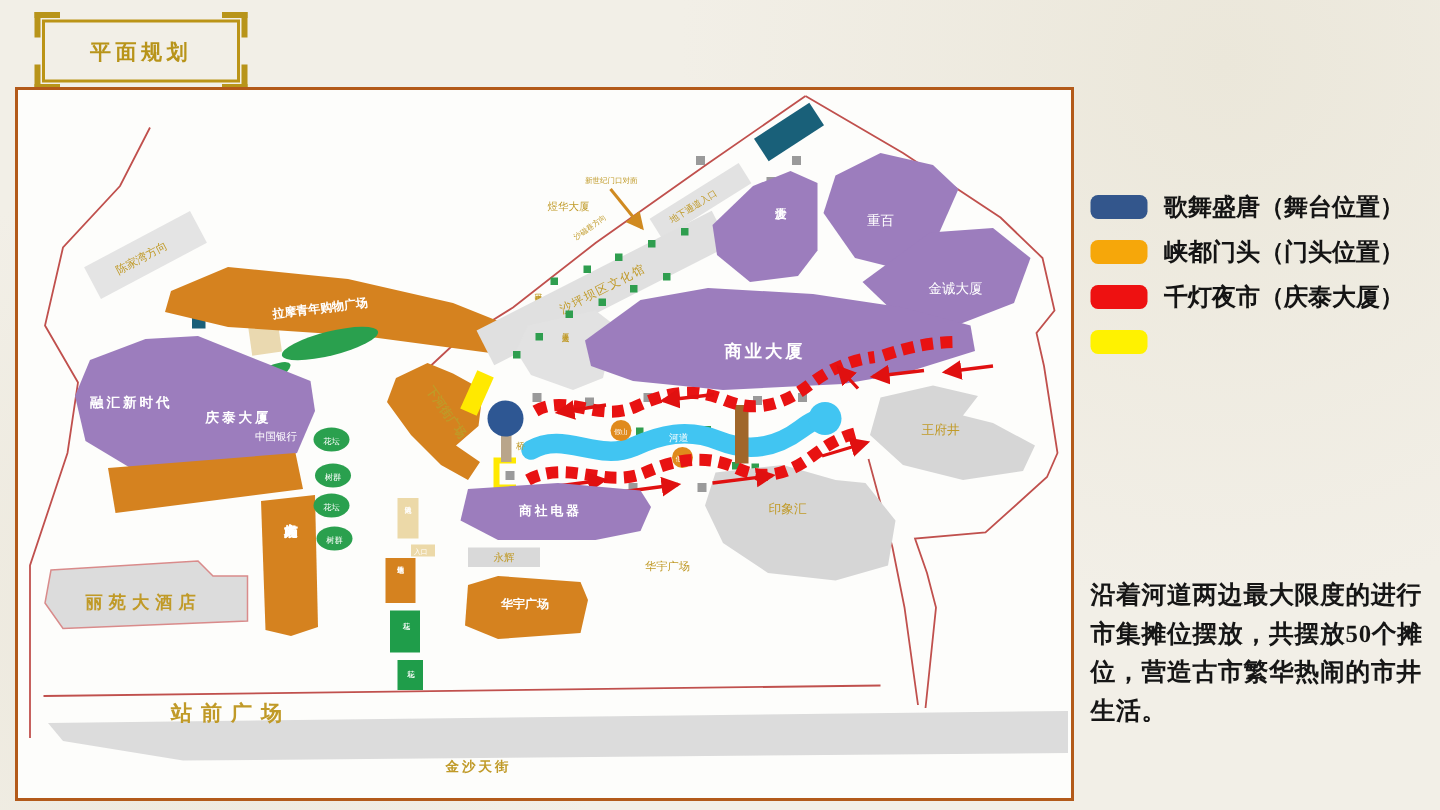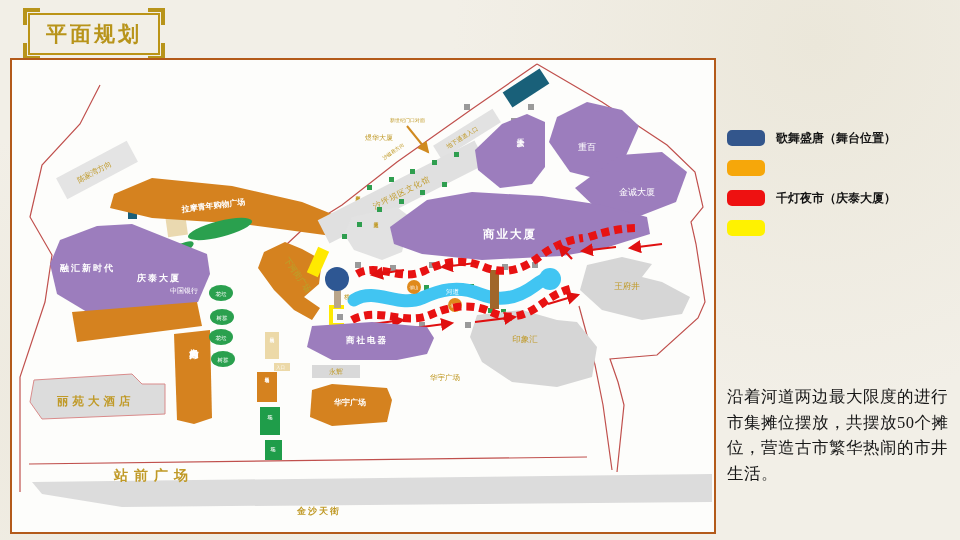--- a/index.html
+++ b/index.html
@@ -11,38 +11,38 @@
     font-family:"Liberation Sans","DejaVu Sans",sans-serif;
   }
   
   .title-box{position:absolute;left:28px;top:13px;width:128px;height:38px;
     border:2px solid #bb9417;}
   .title-box .corner{position:absolute;width:13px;height:13px;}
   .title-box .c-tl{left:-7px;top:-7px;border-left:4px solid #b8941a;border-top:4px solid #b8941a;}
   .title-box .c-tr{right:-7px;top:-7px;border-right:4px solid #b8941a;border-top:4px solid #b8941a;}
   .title-box .c-bl{left:-7px;bottom:-7px;border-left:4px solid #b8941a;border-bottom:4px solid #b8941a;}
   .title-box .c-br{right:-7px;bottom:-7px;border-right:4px solid #b8941a;border-bottom:4px solid #b8941a;}
-  .title-text{display:block;text-align:center;line-height:38px;font-size:21px;font-weight:800;
+  .title-text{display:block;text-align:center;line-height:38px;font-size:14px;font-weight:800;
     letter-spacing:3px;color:#b8941a;}
   
   .map-panel{position:absolute;left:10px;top:58px;width:702px;height:472px;
     background:#fdfdfb;border:2px solid #b35a1a;box-sizing:content-box;}
   
   .legend{position:absolute;left:727px;top:125px;width:228px;}
   .legend-row{display:flex;align-items:center;margin-bottom:12px;height:18px;}
   .legend-row:first-child{margin-top:4px;}
   .swatch{width:38px;height:16px;border-radius:5px;margin-right:11px;flex:0 0 auto;}
   .sw-blue{background:#33568c;} .sw-orange{background:#f6a70a;}
   .sw-red{background:#ee1111;} .sw-yellow{background:#fff200;}
-  .legend-label{font-family:"Liberation Serif","DejaVu Serif",serif;font-size:12px;
+  .legend-label{font-family:"Liberation Serif","DejaVu Serif",serif;font-size:16px;
     font-weight:700;color:#141414;white-space:nowrap;}
   .legend-arrow{width:38px;height:14px;margin-right:11px;flex:0 0 auto;}
   
   .description{position:absolute;left:727px;top:384px;width:226px;
-    font-family:"Liberation Serif","DejaVu Serif",serif;font-size:16.5px;font-weight:400;
+    font-family:"Liberation Serif","DejaVu Serif",serif;font-size:16.5px;font-weight:700;
     color:#161616;line-height:1.55;letter-spacing:0.5px;margin:0;}
   svg text{font-family:"Liberation Sans","DejaVu Sans",sans-serif;}
   .gold{fill:#c09a28;} .wt{fill:#ffffff;}
   .vert{writing-mode:vertical-rl;text-orientation:upright;}
 </style>
 </head>
 <body>
 
 <div class="slide">
 
@@ -299,20 +299,21 @@
   </svg>
   </div>
 
   <div class="legend">
     <div class="legend-row">
       <span class="swatch sw-blue"></span>
       <span class="legend-label">歌舞盛唐（舞台位置）</span>
     </div>
     <div class="legend-row">
       <span class="swatch sw-orange"></span>
+      <span class="legend-label">峡都门头（门头位置）</span>
     </div>
     <div class="legend-row">
       <span class="swatch sw-red"></span>
       <span class="legend-label">千灯夜市（庆泰大厦）</span>
     </div>
     <div class="legend-row">
       <span class="swatch sw-yellow"></span>
     </div>
   </div>
 

